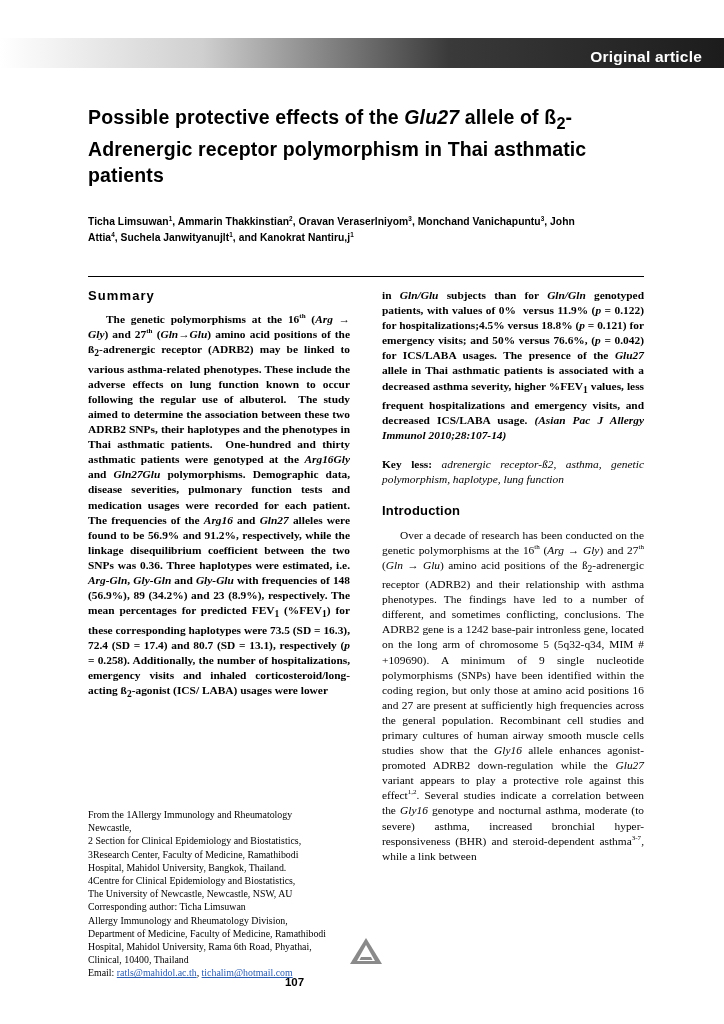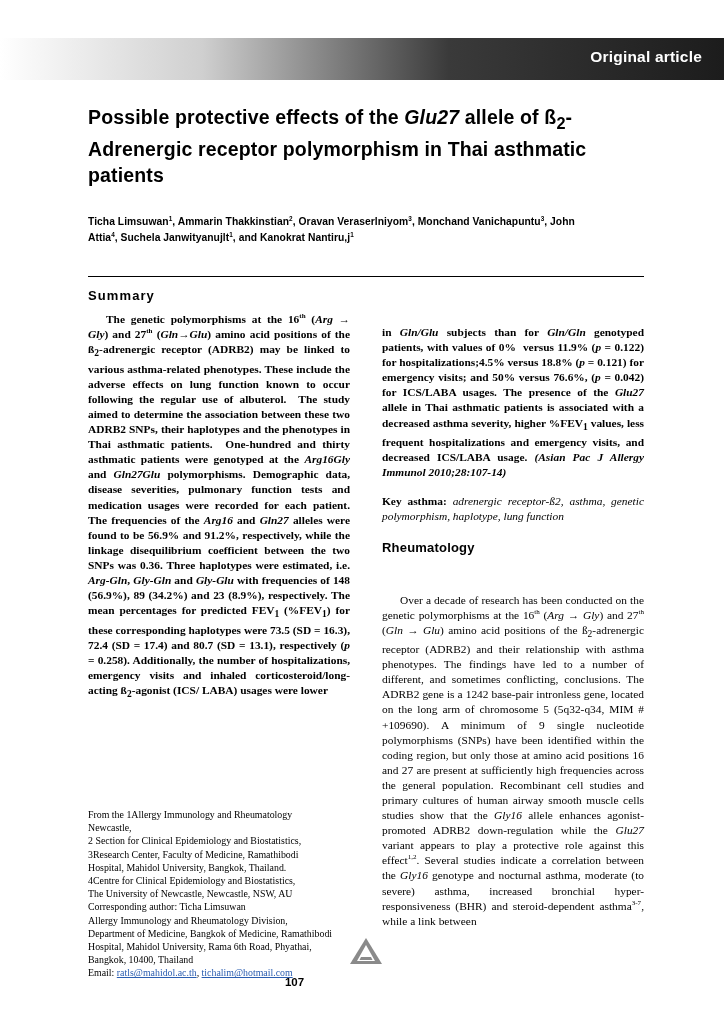--- a/index.html
+++ b/index.html
@@ -15,21 +15,21 @@
     position: relative;
     overflow: hidden;
   }
 
   
   .header-band {
     position: absolute;
     top: 38px;
     left: 0;
     width: 724px;
-    height: 42px;
+    height: 30px;
     background: linear-gradient(to right, #ffffff 0%, #cfcfcf 28%, #3a3a3a 62%, #1c1c1c 100%);
   }
   .header-band .label {
     position: absolute;
     right: 22px;
     top: 10px;
     color: #ffffff;
     font-family: "Liberation Sans", sans-serif;
     font-weight: bold;
     font-size: 15.5px;
@@ -93,21 +93,21 @@
     letter-spacing: 1.1px;
     margin: 0 0 9px 0;
   }
   .sec-head.plain { letter-spacing: 0.2px; }
 
   p.body {
     margin: 0 0 0 0;
     text-indent: 18px;
     font-weight: bold;
   }
-  .col-right p.body { font-weight: normal; text-indent: 0; margin-top: 37px; }
+  .col-right p.body { font-weight: normal; text-indent: 0; }
   .col-right p.indent { text-indent: 18px; }
 
   .ital { font-style: italic; }
   .bi { font-style: italic; font-weight: bold; }
 
   
   .footnote {
     position: absolute;
     left: 88px;
     top: 778px;
@@ -175,44 +175,44 @@
     The genetic polymorphisms at the 16<sup>th</sup> (<span class="bi">Arg → Gly</span>) and 27<sup>th</sup> (<span class="bi">Gln→Glu</span>) amino acid positions of the ß<sub>2</sub>-adrenergic receptor (ADRB2) may be linked to various asthma-related phenotypes. These include the adverse effects on lung function known to occur following the regular use of albuterol.&nbsp; The study aimed to determine the association between these two ADRB2 SNPs, their haplotypes and the phenotypes in Thai asthmatic patients.&nbsp; One-hundred and thirty asthmatic patients were genotyped at the <span class="bi">Arg16Gly</span> and <span class="bi">Gln27Glu</span> polymorphisms. Demographic data, disease severities, pulmonary function tests and medication usages were recorded for each patient. The frequencies of the <span class="bi">Arg16</span> and <span class="bi">Gln27</span> alleles were found to be 56.9% and 91.2%, respectively, while the linkage disequilibrium coefficient between the two SNPs was 0.36. Three haplotypes were estimated, i.e. <span class="bi">Arg-Gln</span>, <span class="bi">Gly-Gln</span> and <span class="bi">Gly-Glu</span> with frequencies of 148 (56.9%), 89 (34.2%) and 23 (8.9%), respectively. The mean percentages for predicted FEV<sub>1</sub> (%FEV<sub>1</sub>) for these corresponding haplotypes were 73.5 (SD = 16.3), 72.4 (SD = 17.4) and 80.7 (SD = 13.1), respectively (<span class="bi">p</span> = 0.258). Additionally, the number of hospitalizations, emergency visits and inhaled corticosteroid/long-acting ß<sub>2</sub>-agonist (ICS/ LABA) usages were lower
   </p>
 </div>
 
 <div class="col col-right">
   <p class="body" style="font-weight:bold">
     in <span class="bi">Gln/Glu</span> subjects than for <span class="bi">Gln/Gln</span> genotyped patients, with values of 0%&nbsp; versus 11.9% (<span class="bi">p</span> = 0.122) for hospitalizations;4.5% versus 18.8% (<span class="bi">p</span> = 0.121) for emergency visits; and 50% versus 76.6%, (<span class="bi">p</span> = 0.042) for ICS/LABA usages. The presence of the <span class="bi">Glu27</span> allele in Thai asthmatic patients is associated with a decreased asthma severity, higher %FEV<sub>1</sub> values, less frequent hospitalizations and emergency visits, and decreased ICS/LABA usage. <span class="bi">(Asian Pac J Allergy Immunol 2010;28:107-14)</span>
   </p>
 
   <div class="keywords">
-    <b>Key asthma:</b>
+    <b>Key less:</b>
     <span>adrenergic receptor-ß2, asthma, genetic polymorphism, haplotype, lung function</span>
   </div>
 
-  <div class="sec-head plain" style="margin-top:16px">Rheumatology</div>
+  <div class="sec-head plain" style="margin-top:16px">Introduction</div>
 
   <p class="body indent">
     Over a decade of research has been conducted on the genetic polymorphisms at the 16<sup>th</sup> (<span class="ital">Arg → Gly</span>) and 27<sup>th</sup> (<span class="ital">Gln → Glu</span>) amino acid positions of the ß<sub>2</sub>-adrenergic receptor (ADRB2) and their relationship with asthma phenotypes. The findings have led to a number of different, and sometimes conflicting, conclusions. The ADRB2 gene is a 1242 base-pair intronless gene, located on the long arm of chromosome 5 (5q32-q34, MIM # +109690). A minimum of 9 single nucleotide polymorphisms (SNPs) have been identified within the coding region, but only those at amino acid positions 16 and 27 are present at sufficiently high frequencies across the general population. Recombinant cell studies and primary cultures of human airway smooth muscle cells studies show that the <span class="ital">Gly16</span> allele enhances agonist-promoted ADRB2 down-regulation while the <span class="ital">Glu27</span> variant appears to play a protective role against this effect<sup>1,2</sup>. Several studies indicate a correlation between the <span class="ital">Gly16</span> genotype and nocturnal asthma, moderate (to severe) asthma, increased bronchial hyper-responsiveness (BHR) and steroid-dependent asthma<sup>3-7</sup>, while a link between
   </p>
 </div>
 
 <div class="footnote">
   <div>From the 1Allergy Immunology and Rheumatology</div>
   <div>Newcastle,</div>
   <div>2 Section for Clinical Epidemiology and Biostatistics,</div>
   <div>3Research Center, Faculty of Medicine, Ramathibodi</div>
   <div>Hospital, Mahidol University, Bangkok, Thailand.</div>
   <div>4Centre for Clinical Epidemiology and Biostatistics,</div>
   <div>The University of Newcastle, Newcastle, NSW, AU</div>
   <div>Corresponding author: Ticha Limsuwan</div>
   <div>Allergy Immunology and Rheumatology Division,</div>
-  <div>Department of Medicine, Bangkok of Medicine, Ramathibodi</div>
+  <div>Department of Medicine, Faculty of Medicine, Ramathibodi</div>
   <div>Hospital, Mahidol University, Rama 6th Road, Phyathai,</div>
-  <div>Bangkok, 10400, Thailand</div>
+  <div>Clinical, 10400, Thailand</div>
   <div>
     <span>Email: </span><a class="email-link" href="#">ratls@mahidol.ac.th</a><span>, </span><a class="email-link" href="#">tichalim@hotmail.com</a>
   </div>
 </div>
 
 <svg class="footer-logo" viewBox="0 0 36 30">
   <path d="M18 2 L34 28 L2 28 Z" fill="#8a8a8a"></path>
   <path d="M18 9 L27 25 L9 25 Z" fill="#ffffff"></path>
   <path d="M13 21 L23 21 L24.5 24 L11.5 24 Z" fill="#8a8a8a"></path>
 </svg>

